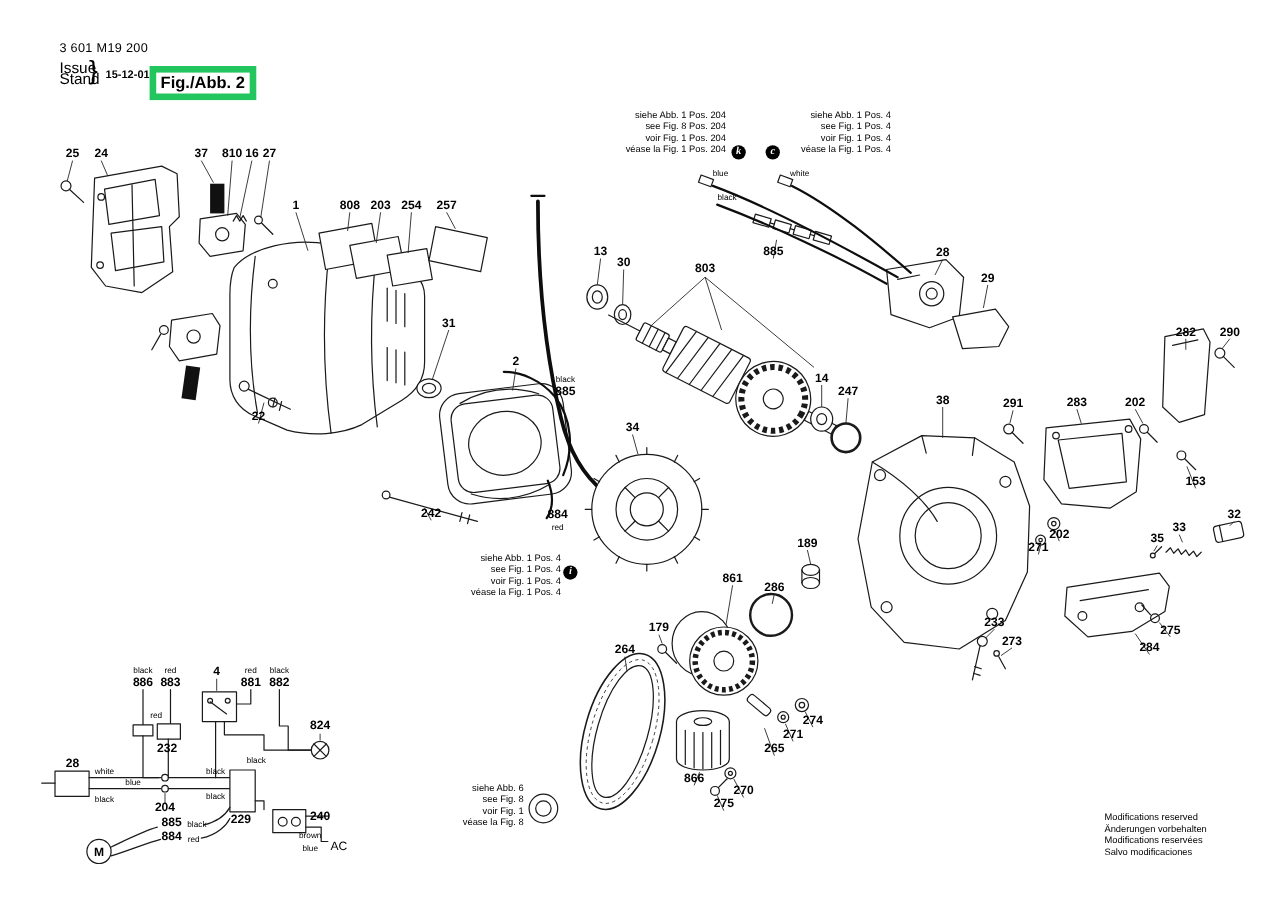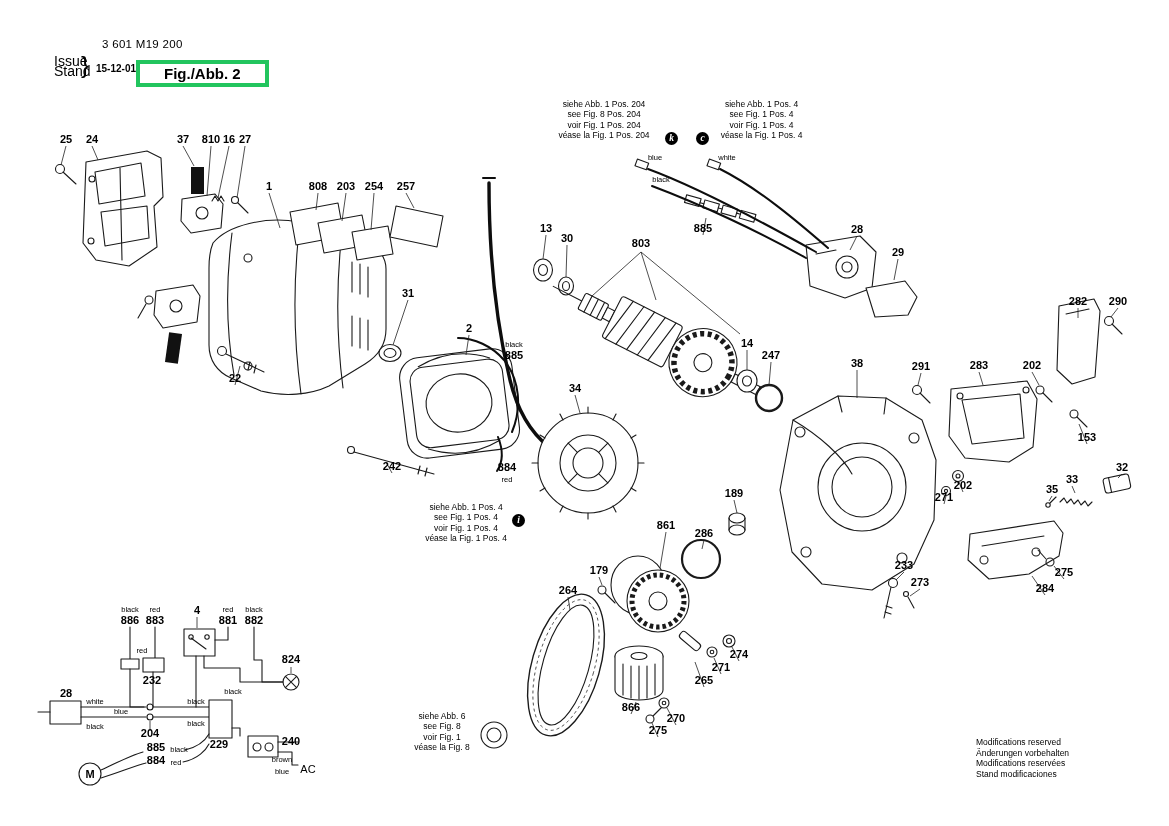--- a/index.html
+++ b/index.html
@@ -14,37 +14,37 @@
   .cable{fill:none;stroke:#0d0d0d;stroke-width:3.4;stroke-linecap:round;}
   .cable2{fill:none;stroke:#0d0d0d;stroke-width:2;stroke-linecap:round;}
   .leader{stroke:#222;stroke-width:0.8;fill:none;}
   .part-num{font-family:"Liberation Sans",sans-serif;font-size:11px;font-weight:bold;fill:#000;text-anchor:middle;}
   .color-label{font-family:"Liberation Sans",sans-serif;font-size:7.5px;fill:#000;text-anchor:middle;}
   .ac-label{font-family:"Liberation Sans",sans-serif;font-size:11px;fill:#000;text-anchor:middle;}
   .m-label{font-family:"Liberation Sans",sans-serif;font-size:11px;font-weight:bold;fill:#000;text-anchor:middle;}
 
   
   .abs{position:absolute;}
-  #part-number{left:54px;top:38px;font-size:11.5px;letter-spacing:0.3px;margin-left:48px;}
+  #part-number{left:54px;top:38px;font-size:11.5px;letter-spacing:0.3px;}
   #issue-stand{left:54px;top:56px;font-size:14px;line-height:10px;}
   #brace{left:81px;top:51px;font-size:24px;font-weight:300;}
   #date{left:96px;top:63px;font-size:10px;font-weight:bold;}
-  #fig-box{left:136px;top:60px;border:4px solid #22c55e;font-weight:bold;font-size:15px;padding:1px 24px;background:#fff;}
-  .note{position:absolute;font-size:8.5px;line-height:10.4px;text-align:center;}
+  #fig-box{left:136px;top:60px;border:6px solid #22c55e;font-weight:bold;font-size:15px;padding:1px 4px;background:#fff;}
+  .note{position:absolute;font-size:8.5px;line-height:10.4px;text-align:right;}
   #note-k{left:548px;top:99px;width:112px;}
   #note-c{left:713px;top:99px;width:97px;}
   #note-i{left:422px;top:502px;width:88px;}
   #note-bottom{left:408px;top:711px;width:68px;}
   .badge{position:absolute;width:13px;height:13px;border-radius:50%;background:#000;color:#fff;
          font-family:"Liberation Serif",serif;font-style:italic;font-weight:bold;
          font-size:9.5px;text-align:center;line-height:13px;}
   #badge-k{left:665px;top:132px;}
   #badge-c{left:696px;top:132px;}
   #badge-i{left:512px;top:514px;}
-  #footer{left:976px;top:737px;font-size:8.5px;line-height:10.6px;text-align:left;}
+  #footer{left:1004px;top:737px;font-size:8.5px;line-height:10.6px;text-align:left;}
 </style>
 </head>
 <body>
 
 <div class="page">
 
   <svg viewBox="0 0 1169 826" width="1169" height="826">
     <g>
 
       <g>
@@ -588,15 +588,15 @@
     <div>siehe Abb. 6</div>
     <div>see Fig. 8</div>
     <div>voir Fig. 1</div>
     <div>véase la Fig. 8</div>
   </div>
 
   <div class="abs" id="footer">
     <div>Modifications reserved</div>
     <div>Änderungen vorbehalten</div>
     <div>Modifications reservées</div>
-    <div>Stand modificaciones</div>
+    <div>Salvo modificaciones</div>
   </div>
 </div>
 
 </body></html>

